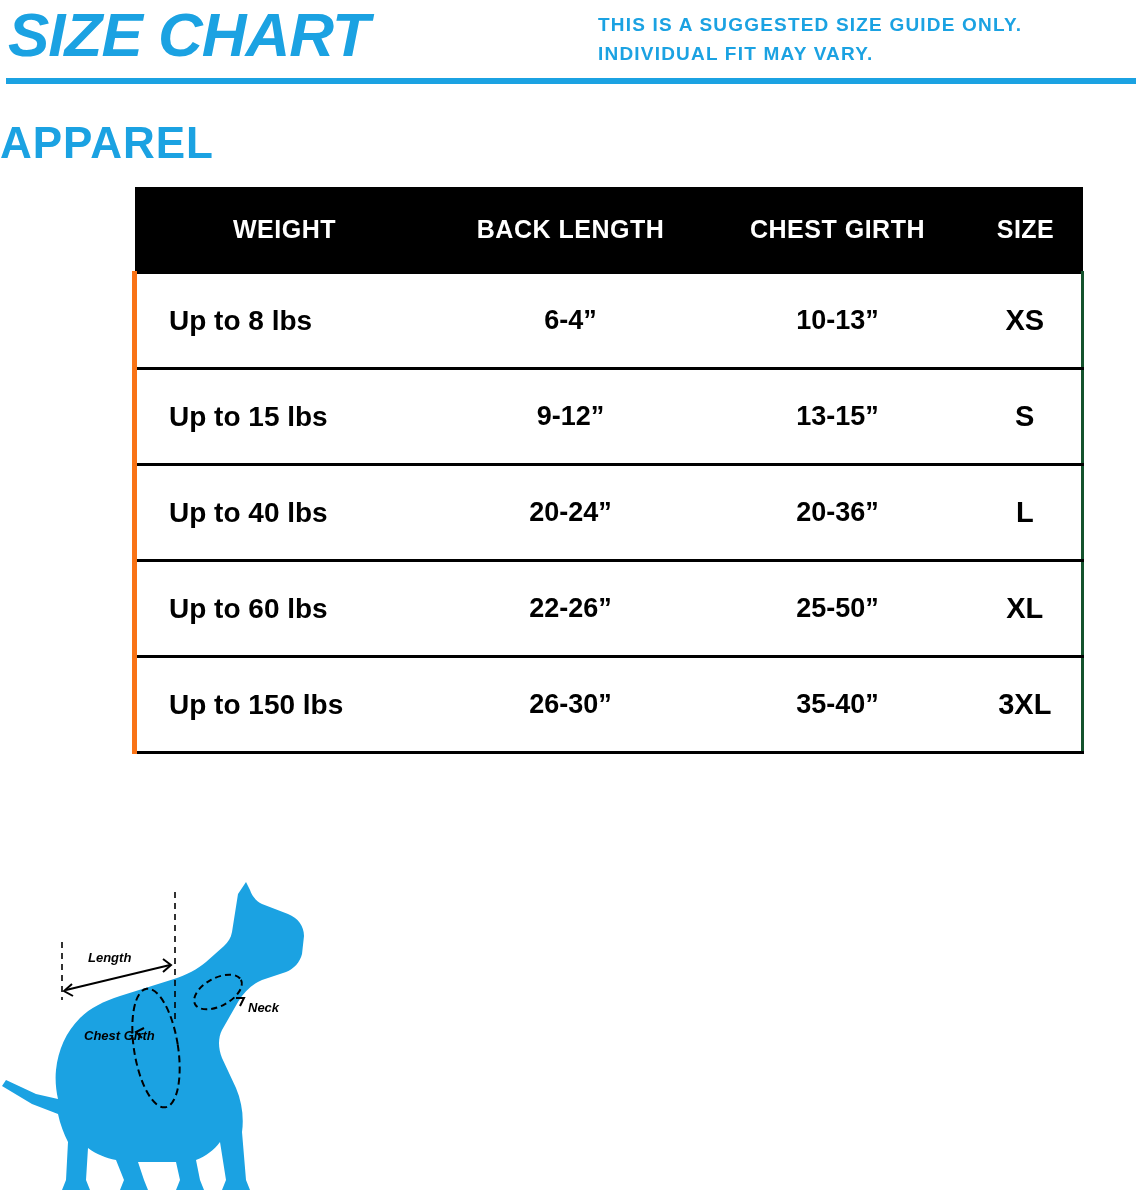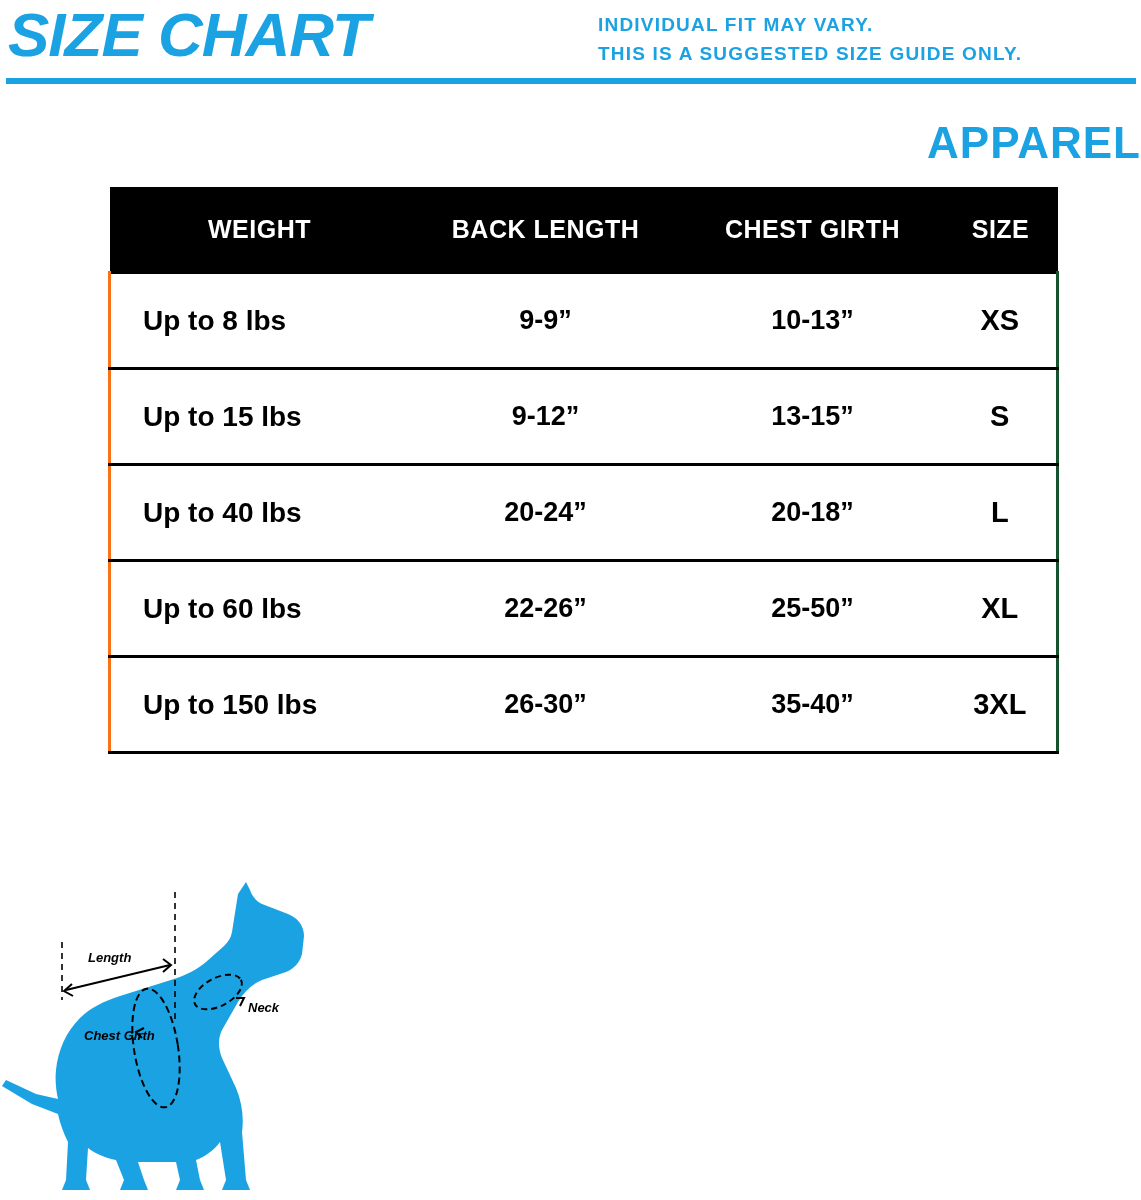--- a/index.html
+++ b/index.html
@@ -53,31 +53,31 @@
     height: 6px;
     background: #1ba2e2;
   }
 
   
   .section-title {
     position: absolute;
     top: 118px;
     left: 0;
     width: 1141px;
-    text-align: right;
+    text-align: left;
     font-size: 44px;
     font-weight: bold;
     color: #1ba2e2;
     letter-spacing: 1px;
   }
 
   
   .table-wrap {
     position: absolute;
-    left: 108px;
+    left: 132px;
     top: 187px;
     width: 844px;
   }
   table.size-table {
     border-collapse: collapse;
     width: 948px;
     table-layout: fixed;
   }
   table.size-table thead th {
     background: #000000;
@@ -92,21 +92,21 @@
   table.size-table tbody td {
     border: 3px solid #000000;
     border-left: none;
     border-right: none;
     height: 91px;
     text-align: center;
     font-weight: bold;
     background: #ffffff;
   }
   table.size-table tbody tr td:first-child {
-    border-left: 3px solid #f97316;
+    border-left: 5px solid #f97316;
     text-align: left;
     padding-left: 32px;
     font-size: 28px;
   }
   table.size-table tbody tr td:last-child {
     border-right: 3px solid #14532d;
   }
   .col-weight { width: 300px; }
   .col-back   { width: 272px; }
   .col-chest  { width: 262px; }
@@ -132,22 +132,22 @@
     font-size: 13px;
     fill: #000000;
   }
 </style>
 </head>
 <body>
 
 <div class="header">
   <div class="header-title">SIZE CHART</div>
   <div class="header-note">
+    <div>THIS IS A SUGGESTED SIZE GUIDE ONLY.</div>
     <div>INDIVIDUAL FIT MAY VARY.</div>
-    <div>THIS IS A SUGGESTED SIZE GUIDE ONLY.</div>
   </div>
   <div class="header-rule"></div>
 </div>
 
 <div class="section-title">APPAREL</div>
 
 <div class="table-wrap">
   <table class="size-table">
     <colgroup>
       <col class="col-weight">
@@ -159,34 +159,34 @@
       <tr>
         <th>WEIGHT</th>
         <th>BACK LENGTH</th>
         <th>CHEST GIRTH</th>
         <th>SIZE</th>
       </tr>
     </thead>
     <tbody>
       <tr>
         <td class="c-weight">Up to 8 lbs</td>
-        <td class="c-back">9-9”</td>
+        <td class="c-back">6-4”</td>
         <td class="c-chest">10-13”</td>
         <td class="c-size">XS</td>
       </tr>
       <tr>
         <td class="c-weight">Up to 15 lbs</td>
         <td class="c-back">9-12”</td>
         <td class="c-chest">13-15”</td>
         <td class="c-size">S</td>
       </tr>
       <tr>
         <td class="c-weight">Up to 40 lbs</td>
         <td class="c-back">20-24”</td>
-        <td class="c-chest">20-18”</td>
+        <td class="c-chest">20-36”</td>
         <td class="c-size">L</td>
       </tr>
       <tr>
         <td class="c-weight">Up to 60 lbs</td>
         <td class="c-back">22-26”</td>
         <td class="c-chest">25-50”</td>
         <td class="c-size">XL</td>
       </tr>
       <tr>
         <td class="c-weight">Up to 150 lbs</td>

